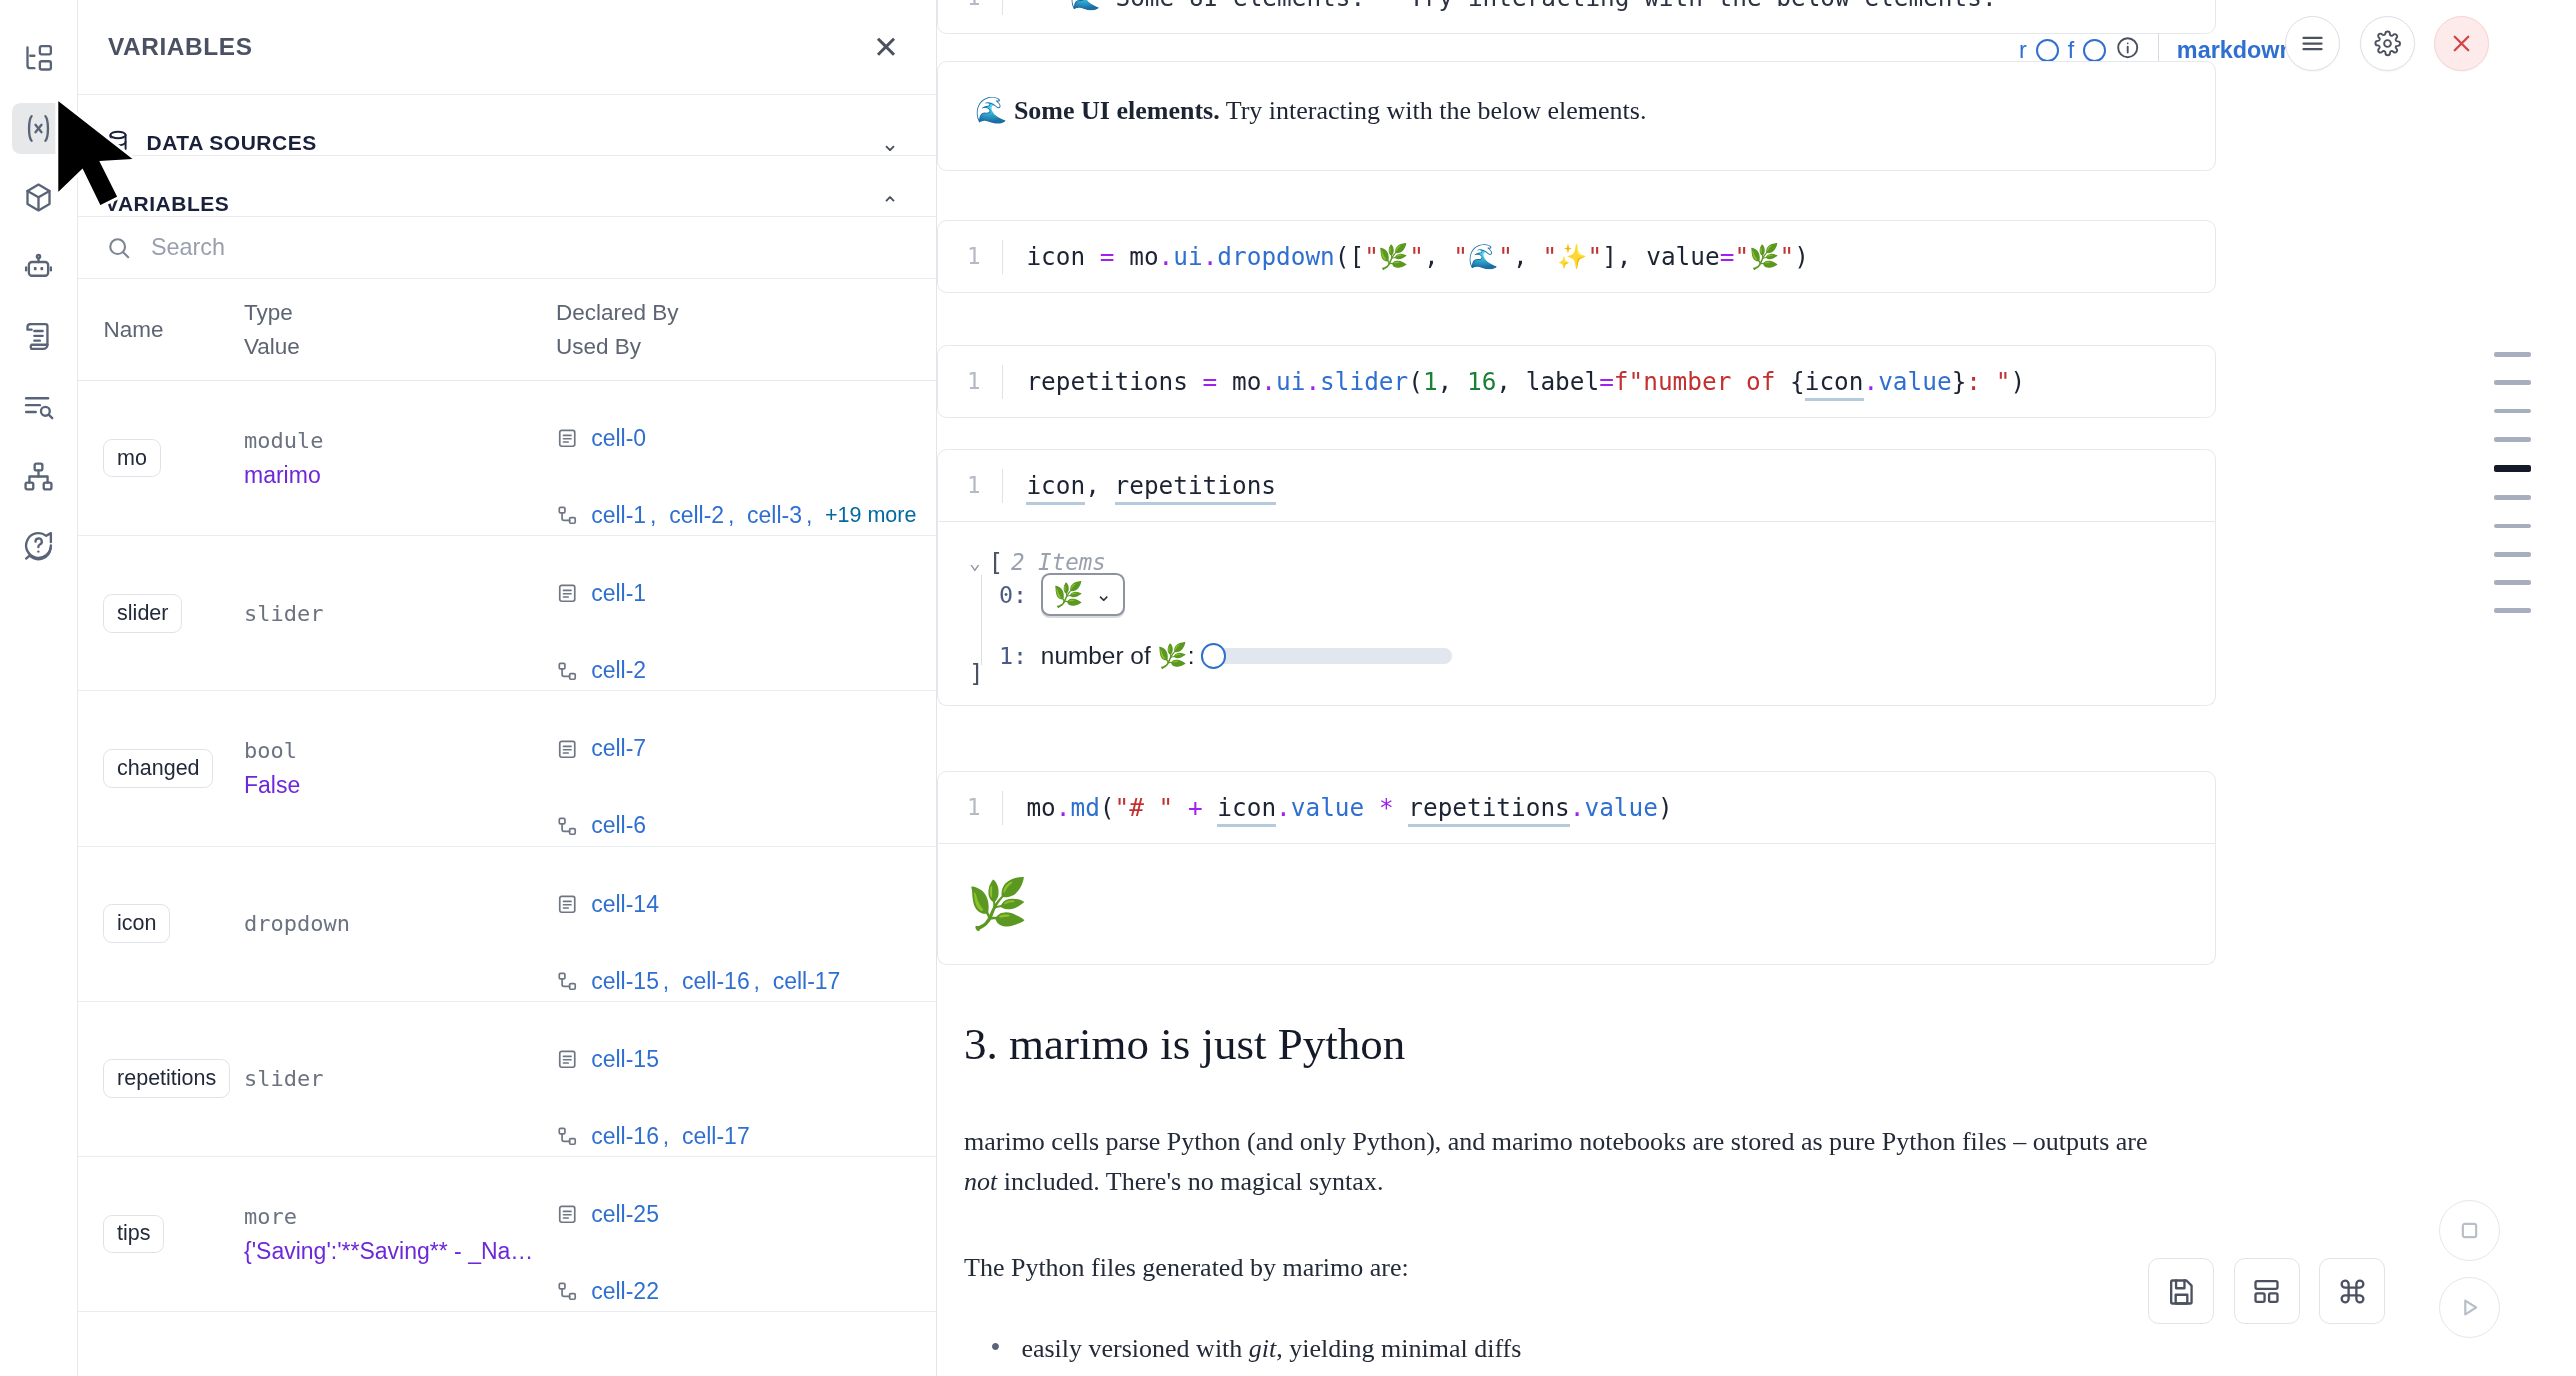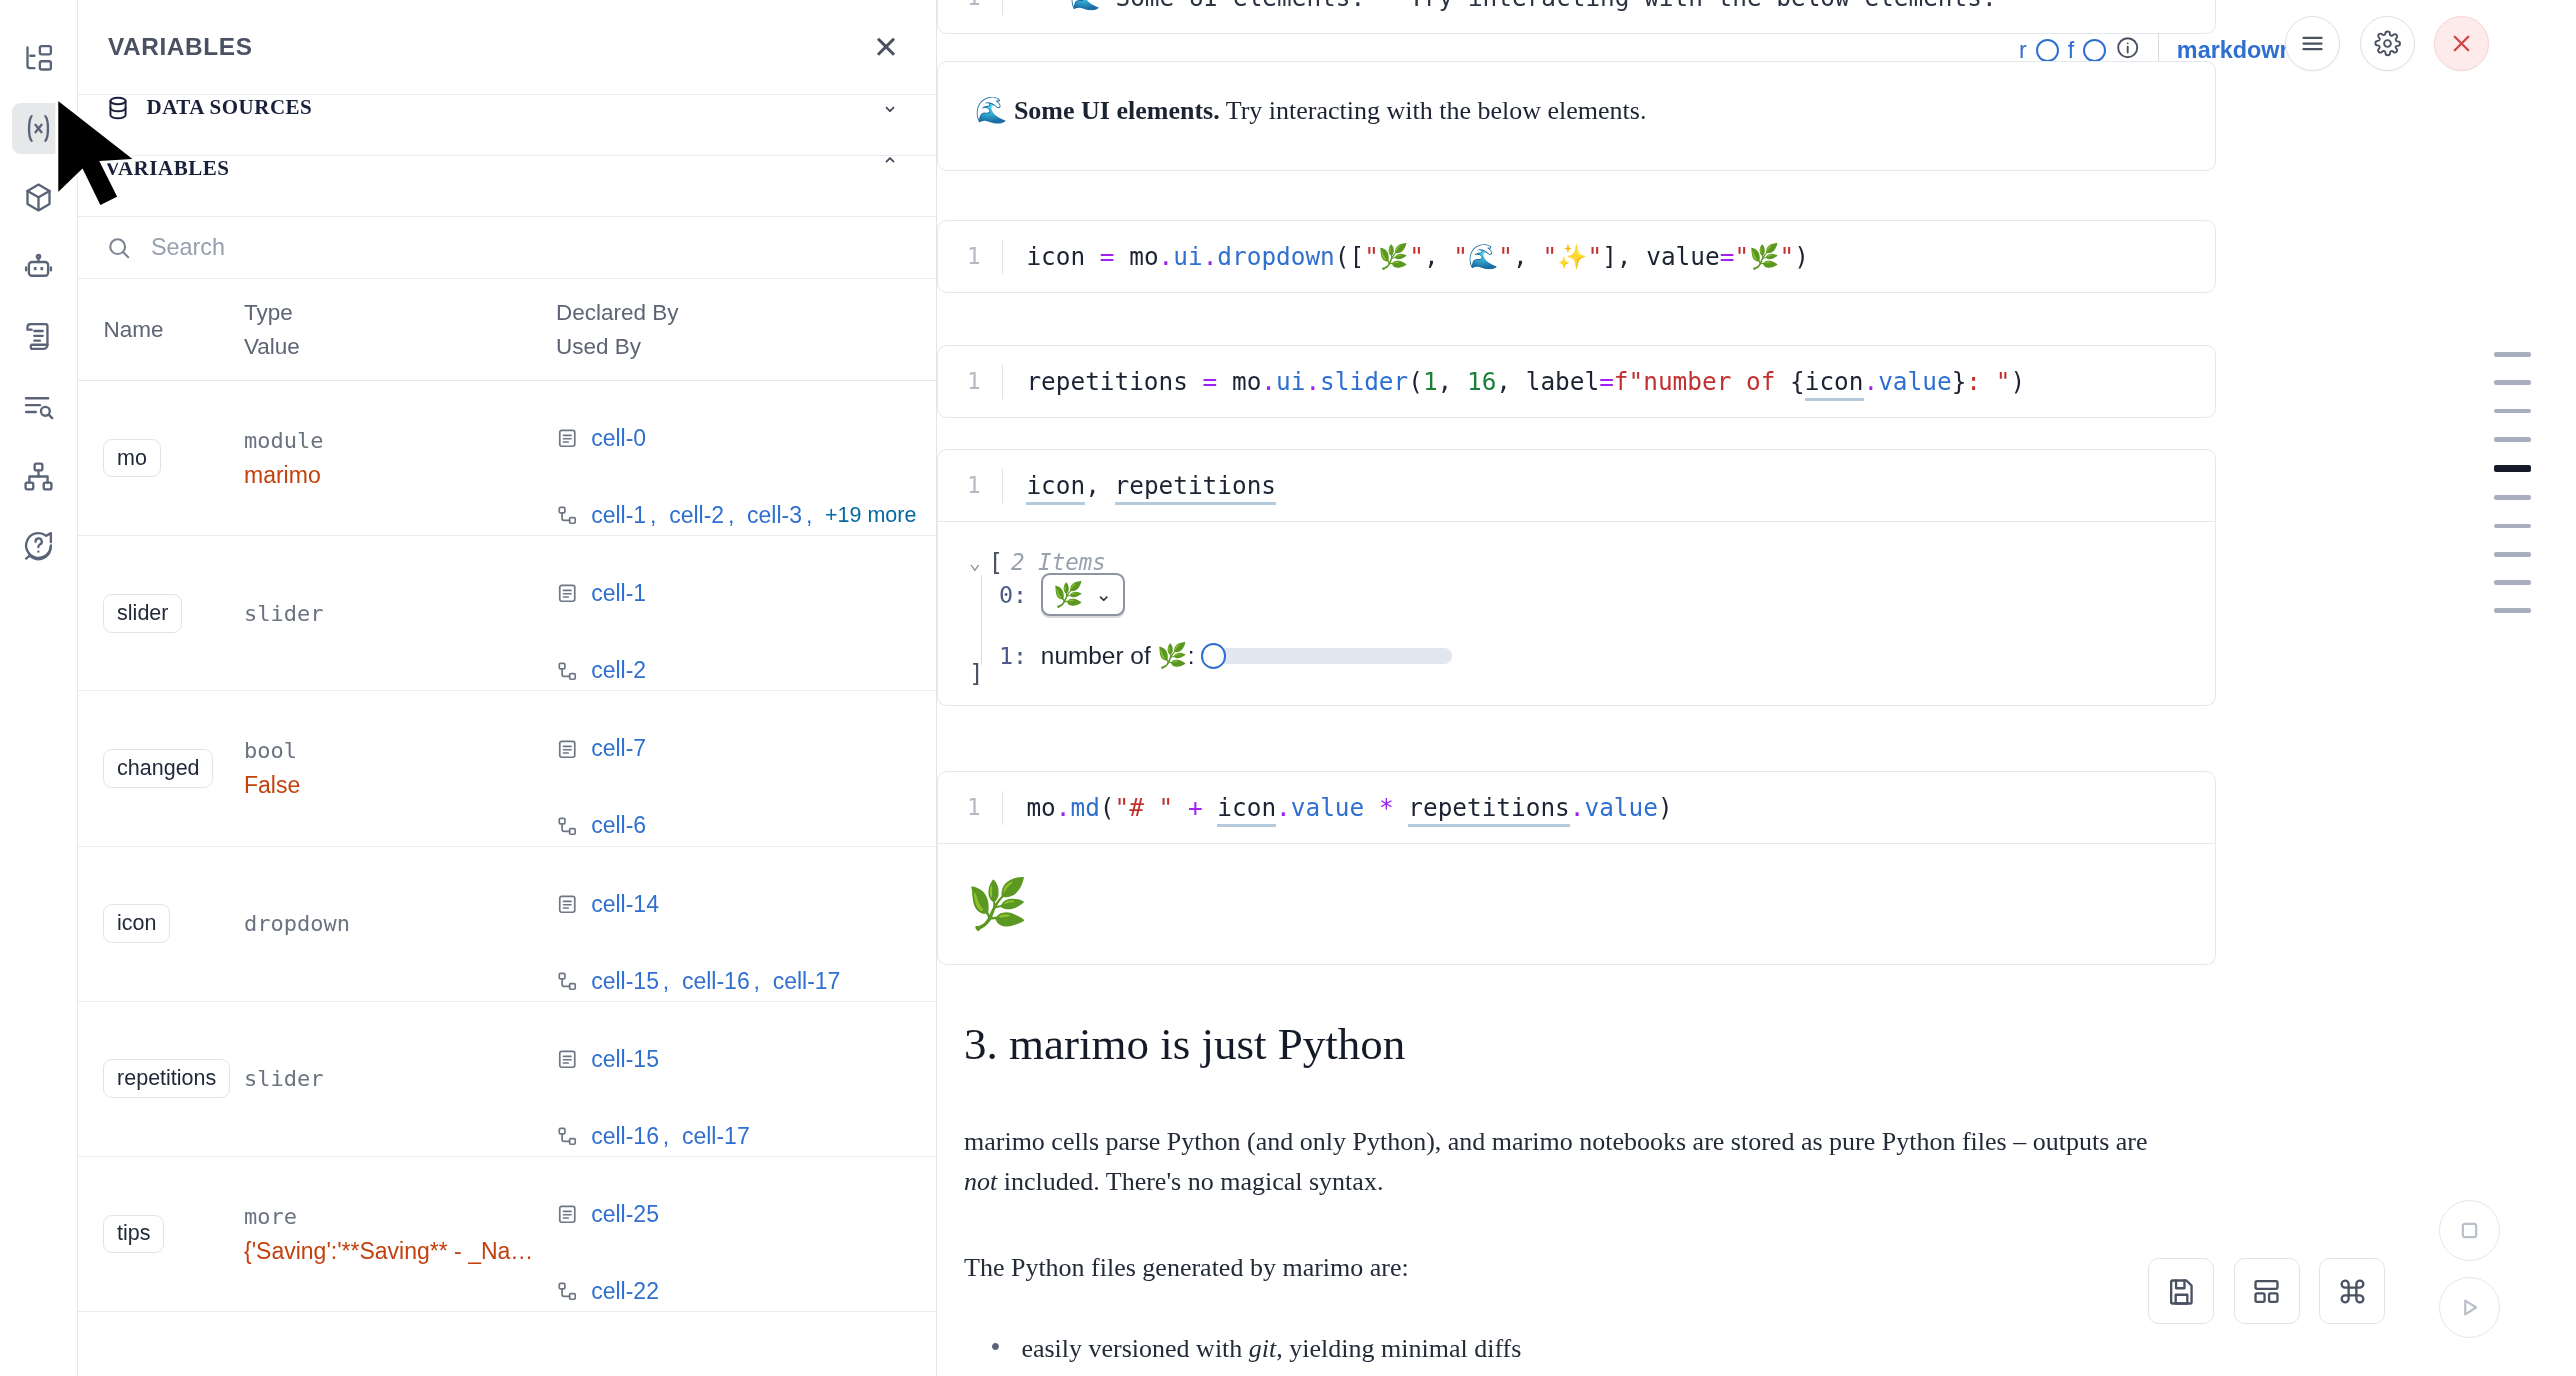--- a/index.html
+++ b/index.html
@@ -42,25 +42,24 @@
     padding: 0 37px 0 30px;
     border-bottom: 1px solid #e8eaee;
   }
   .panel-title {
     font-size: 24.4px; font-weight: 600; letter-spacing: 0.6px; color: #4a5162;
   }
   .panel-close { font-size: 31px; color: #4b5160; cursor: pointer; line-height: 1; font-weight: 300; }
 
   .section-head {
     height: 61px; flex: 0 0 61px;
-    display: flex; align-items: flex-start; gap: 15.6px;
+    display: flex; align-items: flex-end; gap: 15.6px;
     padding: 0 37px 0 27px;
     border-bottom: 1px solid #e8eaee;
     cursor: pointer;
-    font-family: Liberation Serif, serif;
   }
   .section-head .sh-label {
     font-size: 21px; font-weight: 700; letter-spacing: 0.5px; color: #19203a; flex: 1;
   }
   .section-head svg.db { width: 26px; height: 26px; color: #19203a; }
   .chev { color: #454c5e; font-size: 21.5px; line-height: 1; }
 
   .searchbar {
     height: 62px; flex: 0 0 62px;
     display: flex; align-items: center; gap: 19.5px;
@@ -97,21 +96,21 @@
     display: inline-block;
     border: 1px solid #dfe3e9; border-radius: 8.8px;
     padding: 5.9px 12.7px; font-size: 21.5px; color: #222a3a;
     background: #fff; white-space: nowrap;
   }
   .v-type {
     font-family: "DejaVu Sans Mono", monospace;
     font-size: 22px; color: #6b7381; line-height: 1.6;
   }
   .v-val {
-    font-size: 23px; color: #c2410c; line-height: 1.55;
+    font-size: 23px; color: #6d28d9; line-height: 1.55;
     white-space: nowrap; overflow: hidden; text-overflow: ellipsis; max-width: 293px;
   }
   .ref-line { display: flex; align-items: center; gap: 12.7px; line-height: 1.7; margin-top: 38px; }
   .ref-line svg { width: 22.5px; height: 22.5px; color: #6e7583; flex: 0 0 22.5px; }
   .ref-link { color: #2f6fd0; font-size: 23px; cursor: pointer; }
   .ref-sep { color: #2f6fd0; font-size: 23px; }
   .ref-more { color: #0369a1; font-size: 21.5px; }
 
   
   .notebook {

